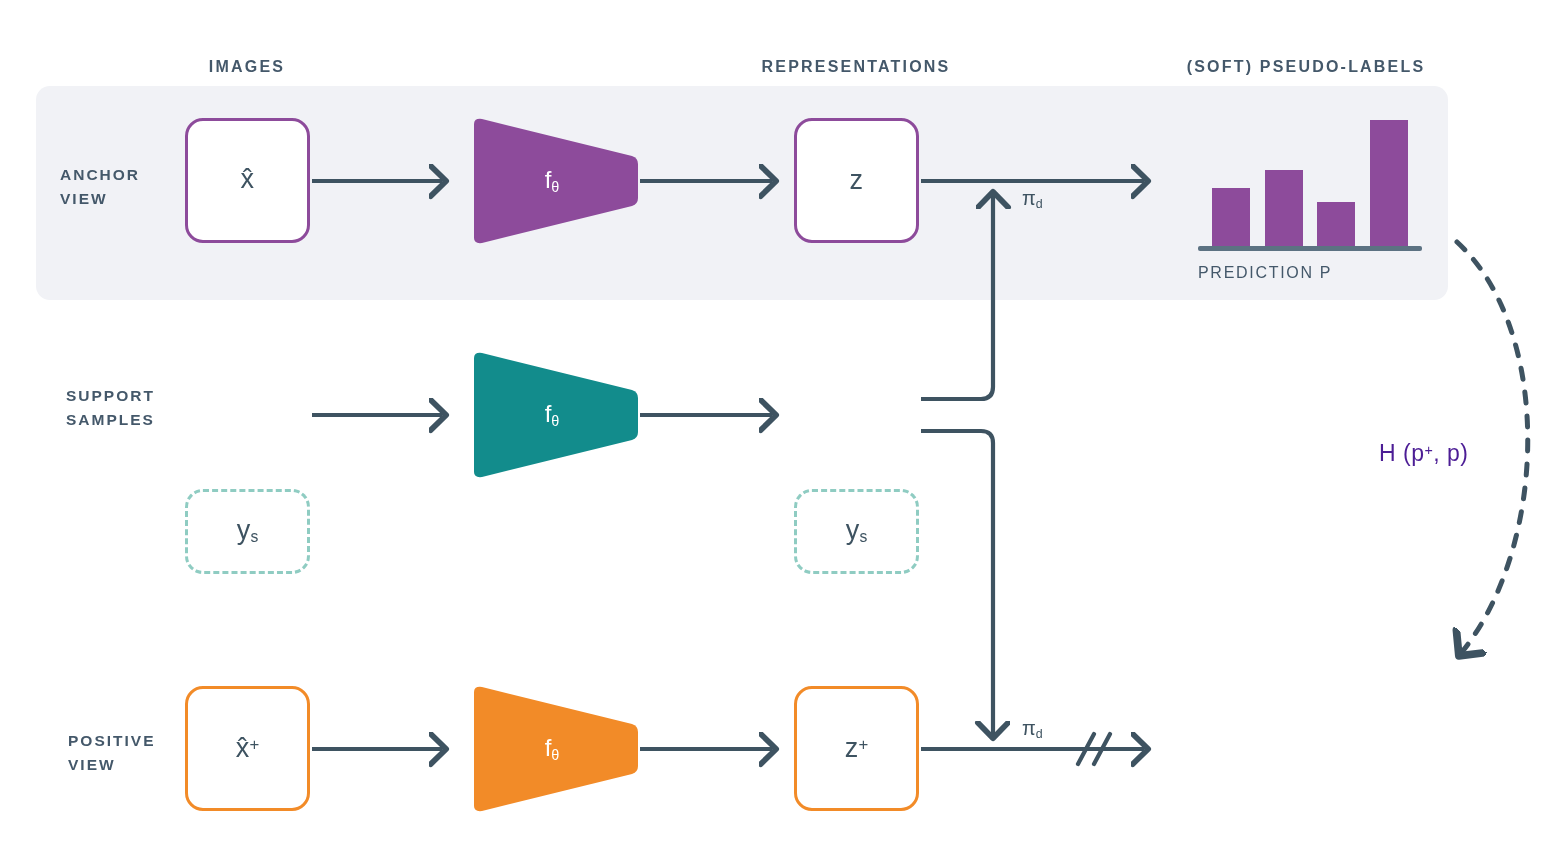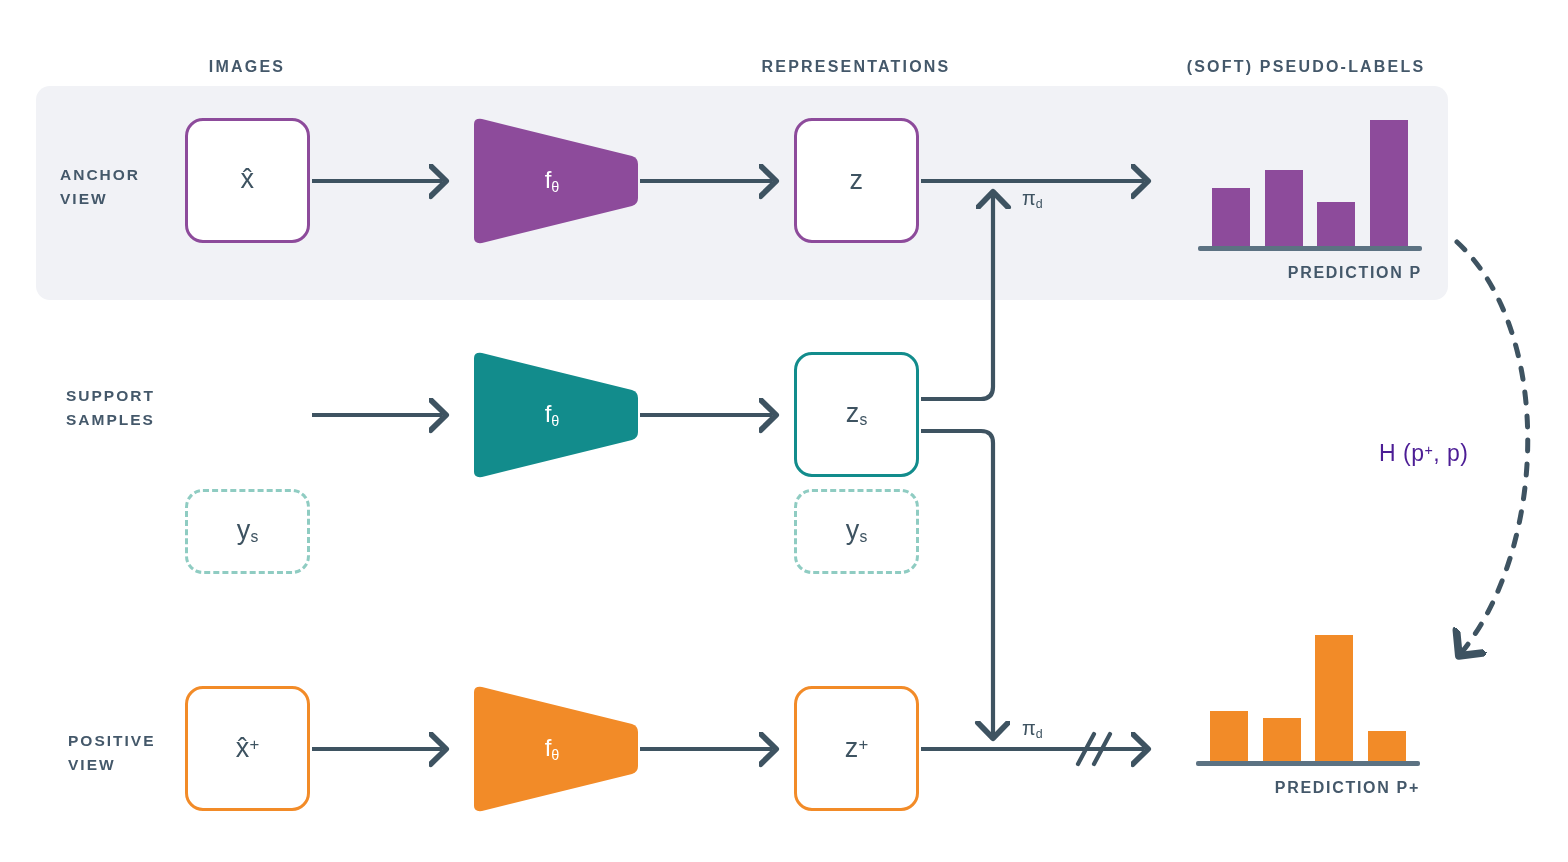--- a/index.html
+++ b/index.html
@@ -122,23 +122,23 @@
     left:0;right:0;bottom:4px;
     height:5px;
     background:#5c7282;
     border-radius:2px;
   }
   .chart .caption{
     position:absolute;
     left:0;right:0;
     top:100%;
     margin-top:9px;
-    text-align:right;
+    text-align:left;
     font-size:16px;
-    font-weight:700;
+    font-weight:400;
     letter-spacing:1.7px;
     color:#44586a;
     text-transform:uppercase;
     white-space:nowrap;
   }
 
   svg.overlay{
     position:absolute;
     left:0;top:0;
     width:1568px;height:862px;
@@ -214,25 +214,20 @@
       <span>f</span><sub>θ</sub>
     </div>
   </div>
 
   <div class="node purple" style="left:794px;top:118px;width:125px;height:125px;">
     <span class="glyph">
       <span>z</span>
     </span>
   </div>
 
-  <div class="node teal" style="left:794px;top:352px;width:125px;height:125px;">
-    <span class="glyph">
-      <span>z</span><sub>s</sub>
-    </span>
-  </div>
 
   <div class="node dashed-teal" style="left:794px;top:489px;width:125px;height:85px;">
     <span class="glyph">
       <span>y</span><sub>s</sub>
     </span>
   </div>
 
   <div class="node orange" style="left:794px;top:686px;width:125px;height:125px;">
     <span class="glyph">
       <span>z</span><sup>+</sup>
@@ -291,24 +286,14 @@
     <div class="bars">
       <div class="bar" style="height: 57.96px; background: rgb(141, 75, 155);"></div>
       <div class="bar" style="height: 75.6px; background: rgb(141, 75, 155);"></div>
       <div class="bar" style="height: 44.1px; background: rgb(141, 75, 155);"></div>
       <div class="bar" style="height: 126px; background: rgb(141, 75, 155);"></div>
     </div>
     <div class="axis"></div>
     <div class="caption">PREDICTION p</div>
   </div>
 
-  <div class="chart orange" style="left:1196px;top:630px;width:224px;height:140px;">
-    <div class="bars">
-      <div class="bar" style="height: 50.4px; background: rgb(242, 139, 40);"></div>
-      <div class="bar" style="height: 42.84px; background: rgb(242, 139, 40);"></div>
-      <div class="bar" style="height: 126px; background: rgb(242, 139, 40);"></div>
-      <div class="bar" style="height: 30.24px; background: rgb(242, 139, 40);"></div>
-    </div>
-    <div class="axis"></div>
-    <div class="caption">PREDICTION p+</div>
-  </div>
 
 </div>
 
 </body></html>

